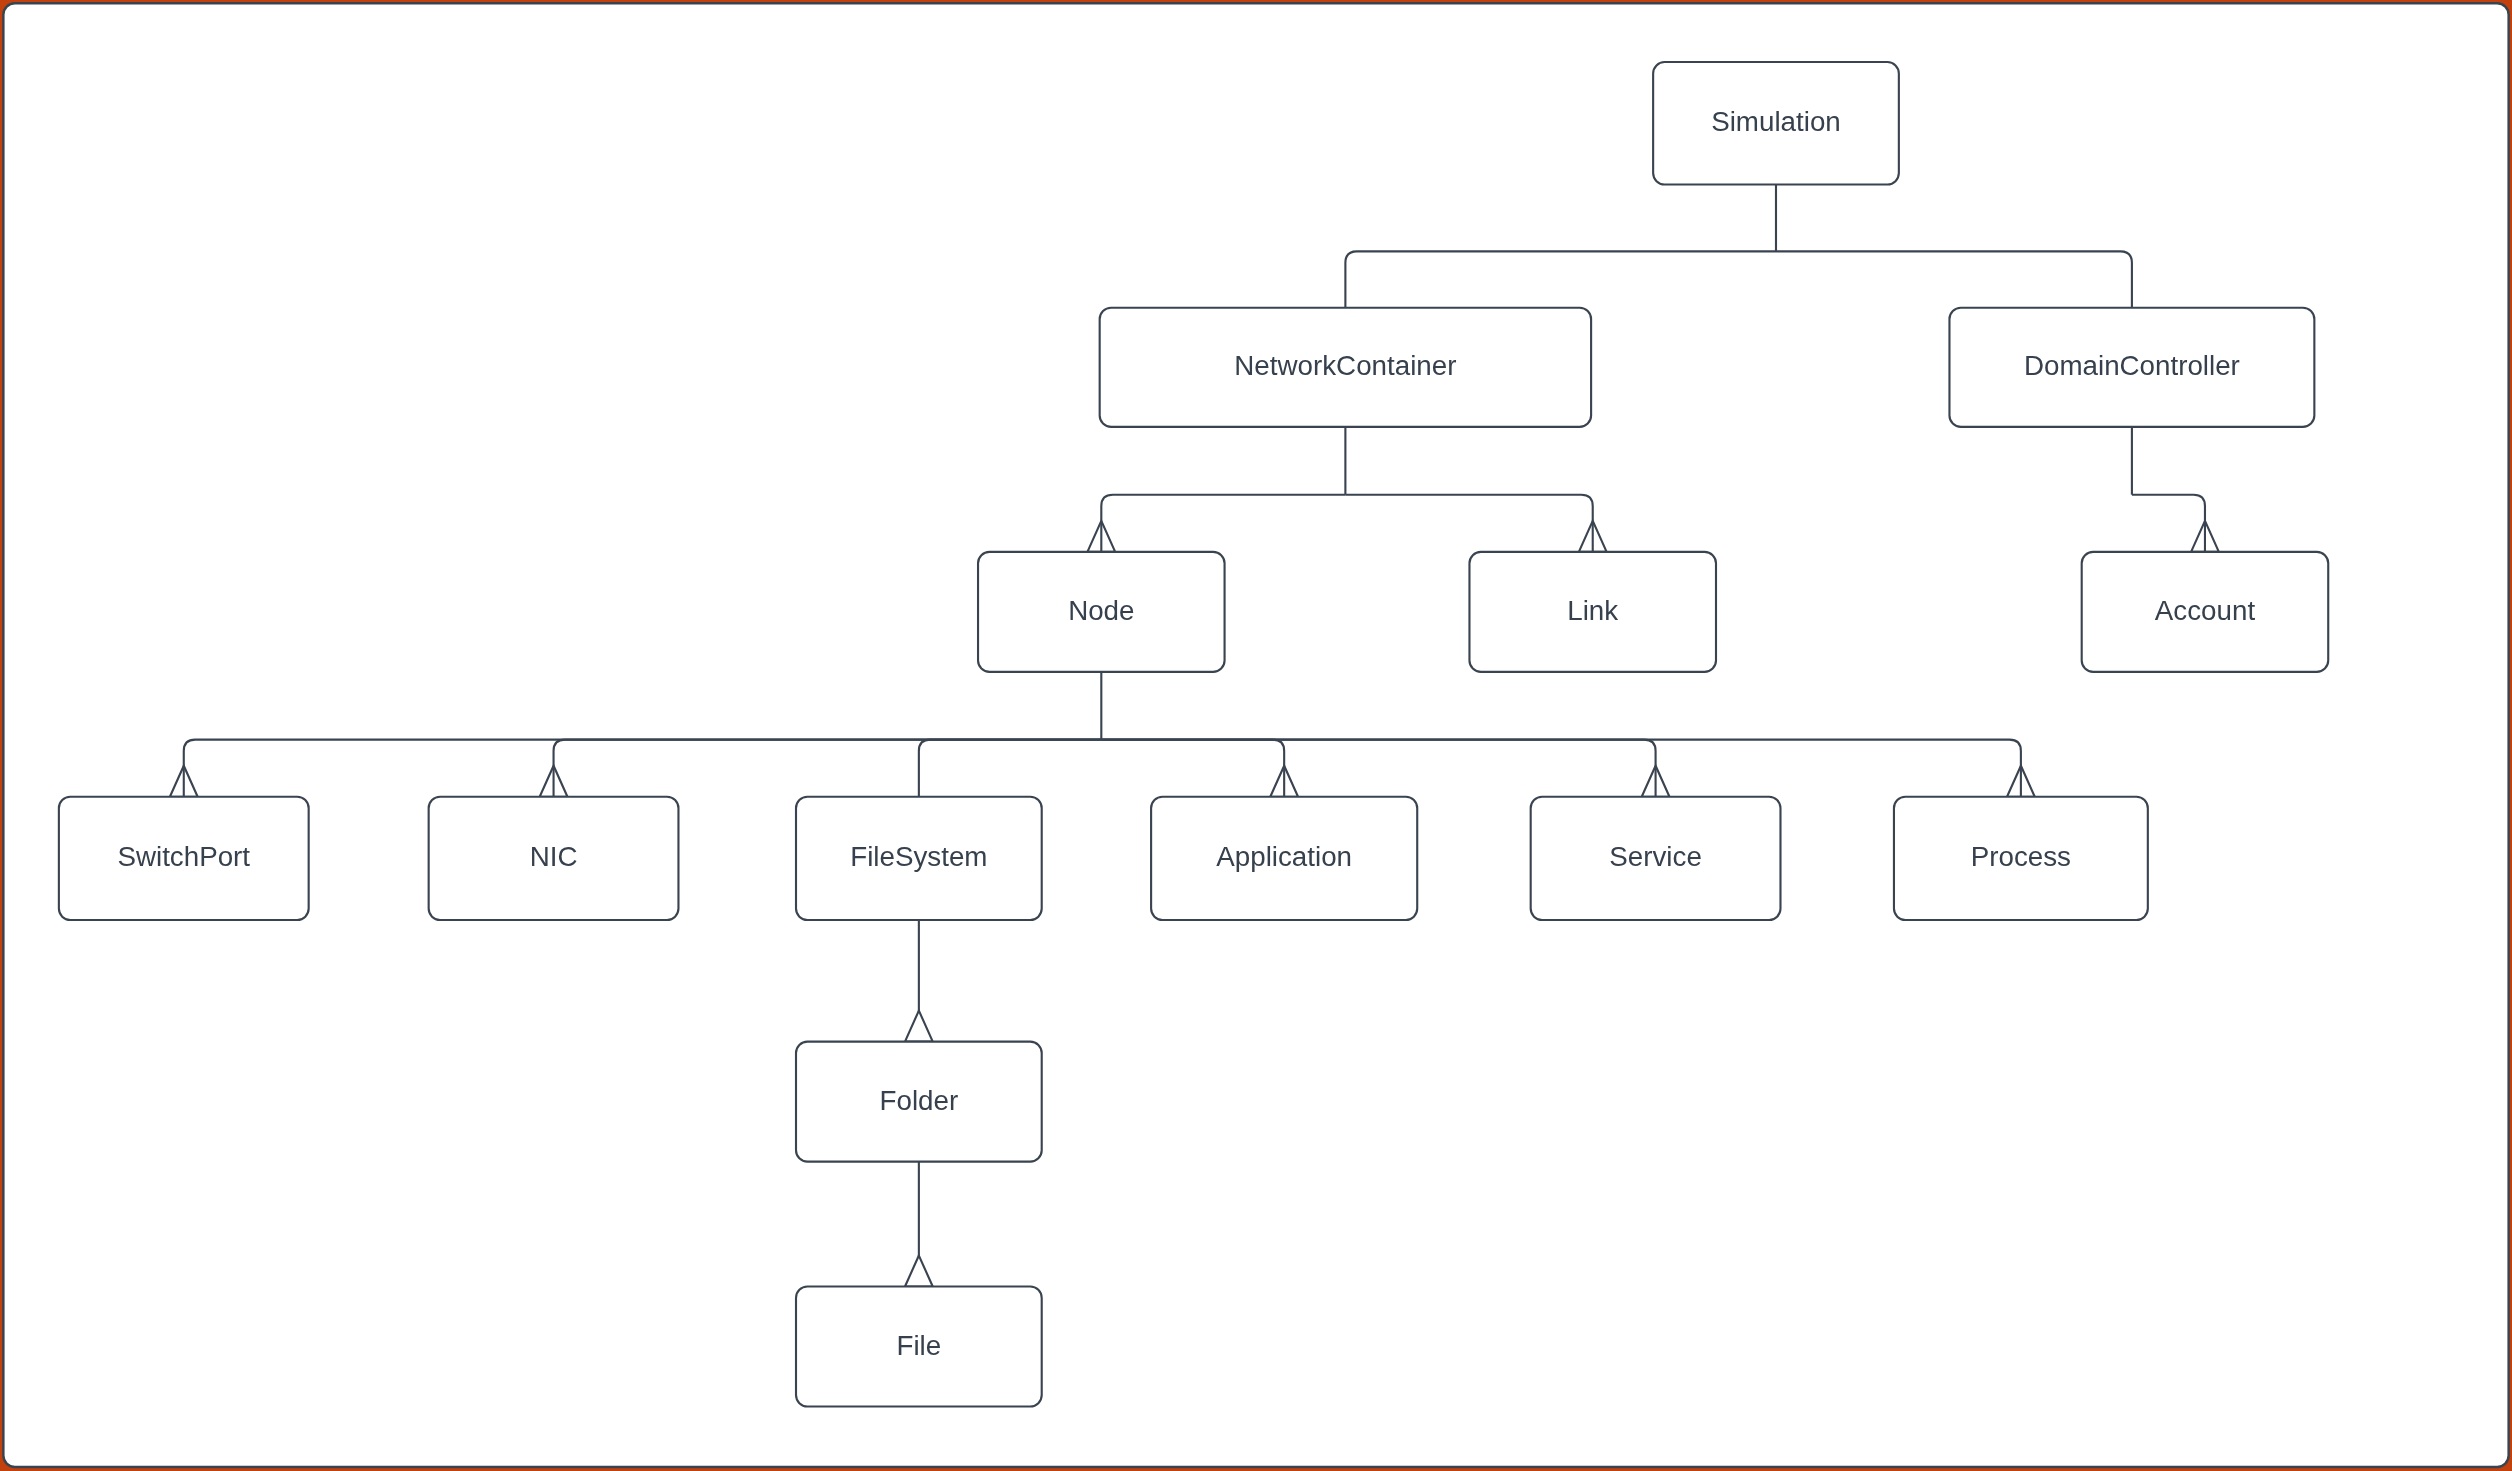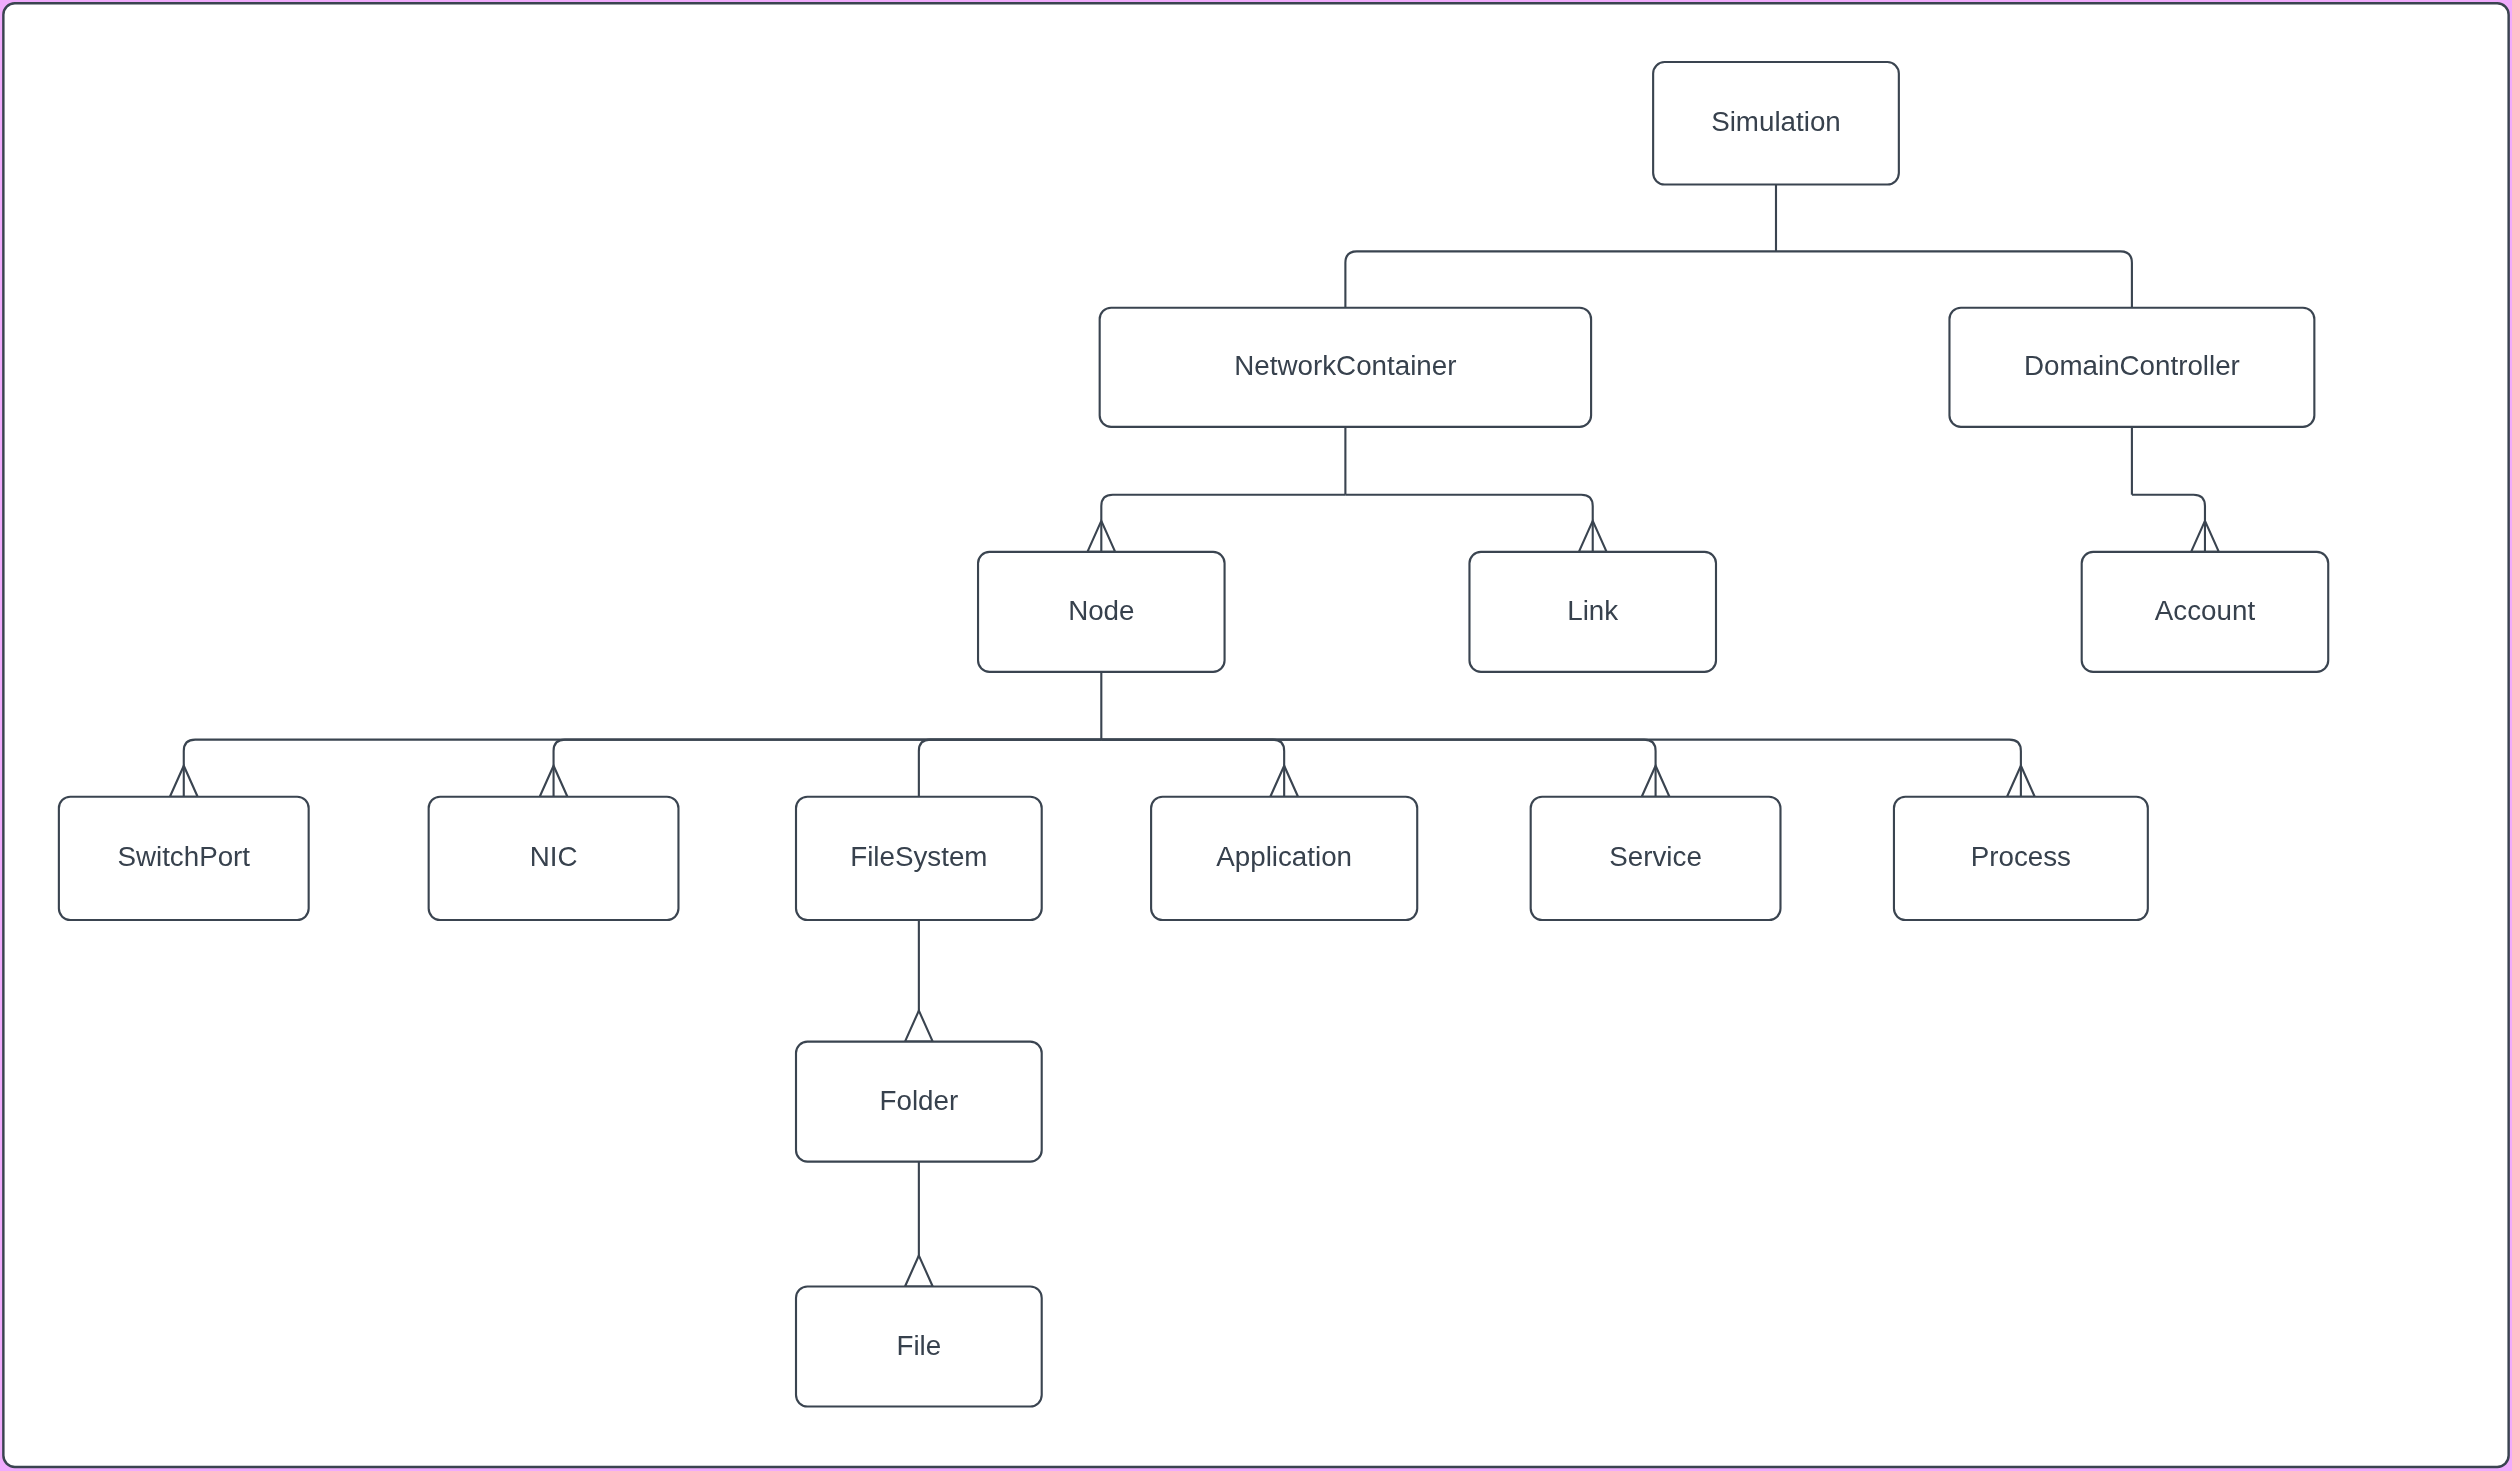--- a/index.html
+++ b/index.html
@@ -8,21 +8,21 @@
     padding: 0;
     background: #ffffff;
   }
   body {
     font-family: "Liberation Sans", sans-serif;
   }
   #canvas-wrap {
     position: relative;
     width: 2512px;
     height: 1471px;
-    background: #f0abfc;
+    background: #c2410c;
     overflow: hidden;
   }
   #diagram-svg {
     position: absolute;
     top: 0;
     left: 0;
     width: 2512px;
     height: 1471px;
     display: block;
   }

